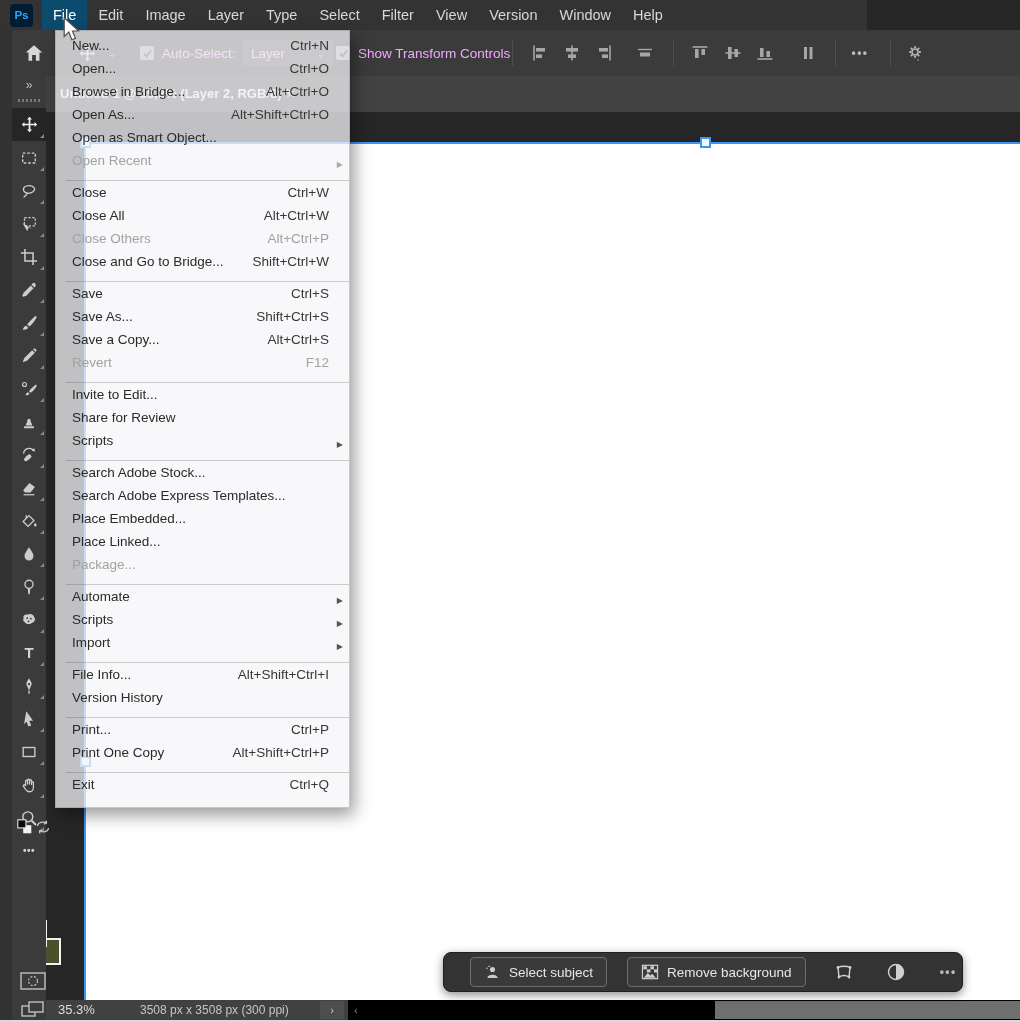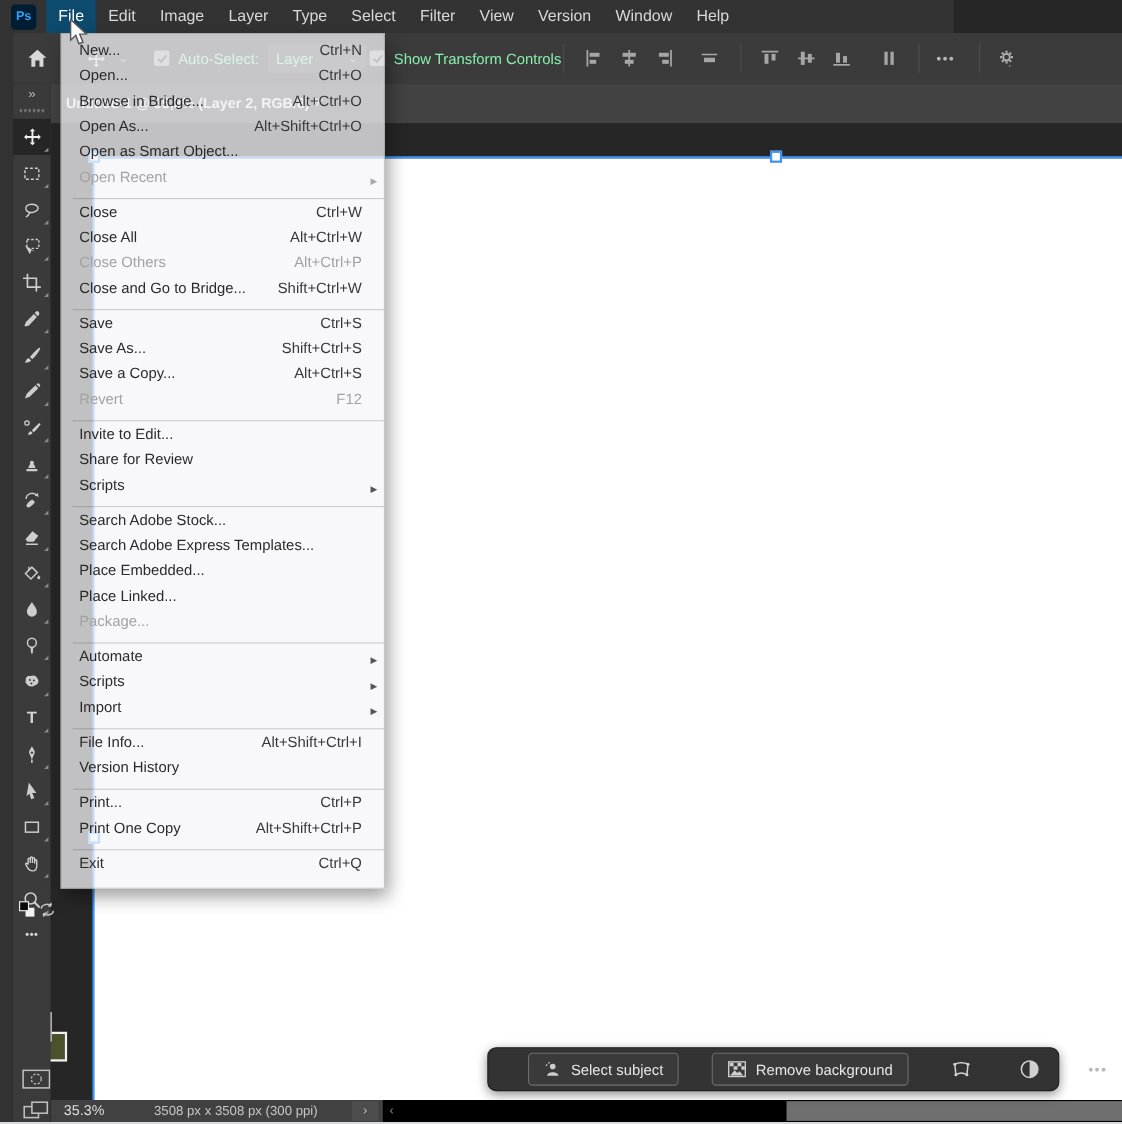--- a/index.html
+++ b/index.html
@@ -12,21 +12,21 @@
   .ps-logo { width:23px; height:23px; margin:0 9px 0 10px; background:#001d33; border-radius:4px;
              color:#2aa5f7; font-size:11.5px; font-weight:bold; display:flex; align-items:center; justify-content:center; }
   .mb-item { height:30px; line-height:30px; padding:0 11px; font-size:14.5px; color:#d8d8d8; cursor:default; }
   .mb-item.active { background:#0c4a6e; color:#ffffff; }
 
   
   .optionsbar { left:0; top:30px; width:1020px; height:46px; background:#3b3b3b; z-index:5; }
   .grip-v { left:2px; top:40px; width:5px; height:32px;
             background-image:radial-gradient(#787878 1px, transparent 1.3px); background-size:5px 5px; }
   .ob-el { position:absolute; top:0; height:46px; display:flex; align-items:center; }
-  .ob-label { font-size:13.5px; color:#86efac; }
+  .ob-label { font-size:13.5px; color:#f0abfc; }
   .checkbox { width:14px; height:14px; background:#9c9c9c; border-radius:2px; display:flex; align-items:center; justify-content:center; }
   .dropdown { background:#4a4a4a; border-radius:3px; width:90px; height:26px; display:flex; align-items:center; padding:0 8px; justify-content:space-between; }
   .ob-sep { width:1px; height:26px; background:#4e4e4e; top:10px; position:absolute; }
   .icon-btn { position:absolute; top:12px; width:22px; height:22px; display:flex; align-items:center; justify-content:center; }
   .ellipsis { color:#b8b8b8; font-size:12px; letter-spacing:1.5px; font-weight:bold; }
   .chev { color:#aaaaaa; font-size:10px; }
 
   
   .tabbar { left:46px; top:76px; width:974px; height:36px; background:#424242; z-index:5; }
   .tab-title { position:absolute; left:14px; top:0; height:36px; line-height:36px; font-size:13px; font-weight:bold; color:#ececec; }
@@ -67,21 +67,21 @@
   .mi.disabled .lab, .mi.disabled .sc { color:#a2a2a2; }
   .mi .sub-arrow { display:none; }
   .mi.has-sub .sub-arrow { display:block; position:absolute; right:6px; top:7px; font-size:8px; color:#555555; }
   .mi.disabled .sub-arrow { color:#aaaaaa; }
   .mi.separator { height:9px; padding:0; }
   .mi.separator::after { content:""; position:absolute; left:0; right:0; top:4px; height:1px; background:rgba(70,70,70,0.25); }
 
   
   .taskbar { left:443px; top:952px; width:520px; height:40px; background:#333333; border:1px solid #1e1e1e;
              border-radius:8px; box-shadow:0 3px 10px rgba(0,0,0,0.45); display:flex; align-items:center;
-             padding:0 12px 0 6px; gap:30px; z-index:15; }
+             padding:0 12px 0 6px; gap:20px; z-index:15; }
   .tb-btn { height:30px; border:1px solid #6e6e6e; border-radius:4px; background:#3a3a3a; display:flex; align-items:center;
             gap:8px; padding:0 13px; font-size:13.5px; color:#e6e6e6; white-space:nowrap; }
   .tb-ic { display:flex; align-items:center; justify-content:center; }
 
   
   .statusbar { left:46px; top:1000px; width:974px; height:20px; background:#000000; z-index:6; }
   .status-panel { position:absolute; left:0; top:0; width:302px; height:20px; background:#414141; }
   .zoom-val { position:absolute; left:12px; top:0; line-height:20px; font-size:13px; color:#dcdcdc; }
   .doc-dims { position:absolute; left:94px; top:0; line-height:20px; font-size:12px; color:#c6c6c6; }
   .status-next { position:absolute; left:274px; top:1px; width:24px; height:18px; background:#4d4d4d; color:#c9c9c9;

